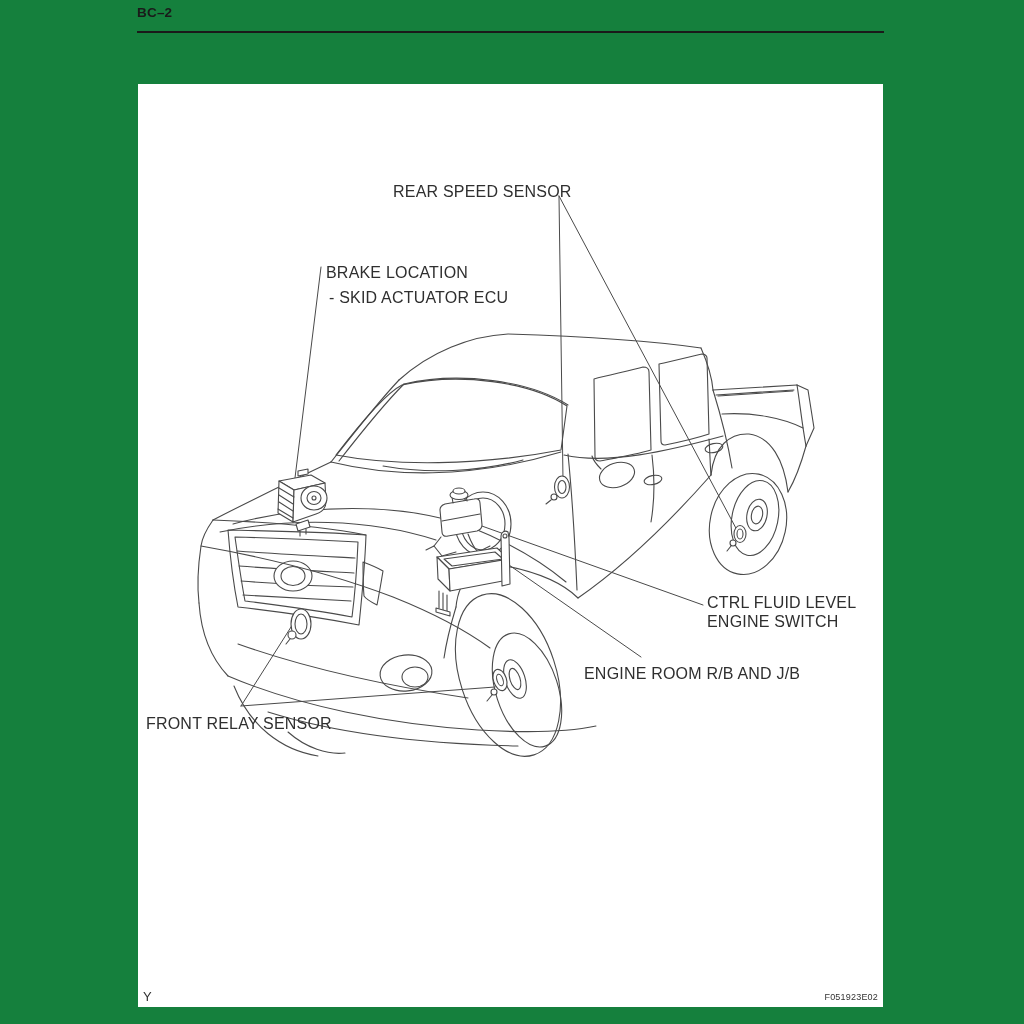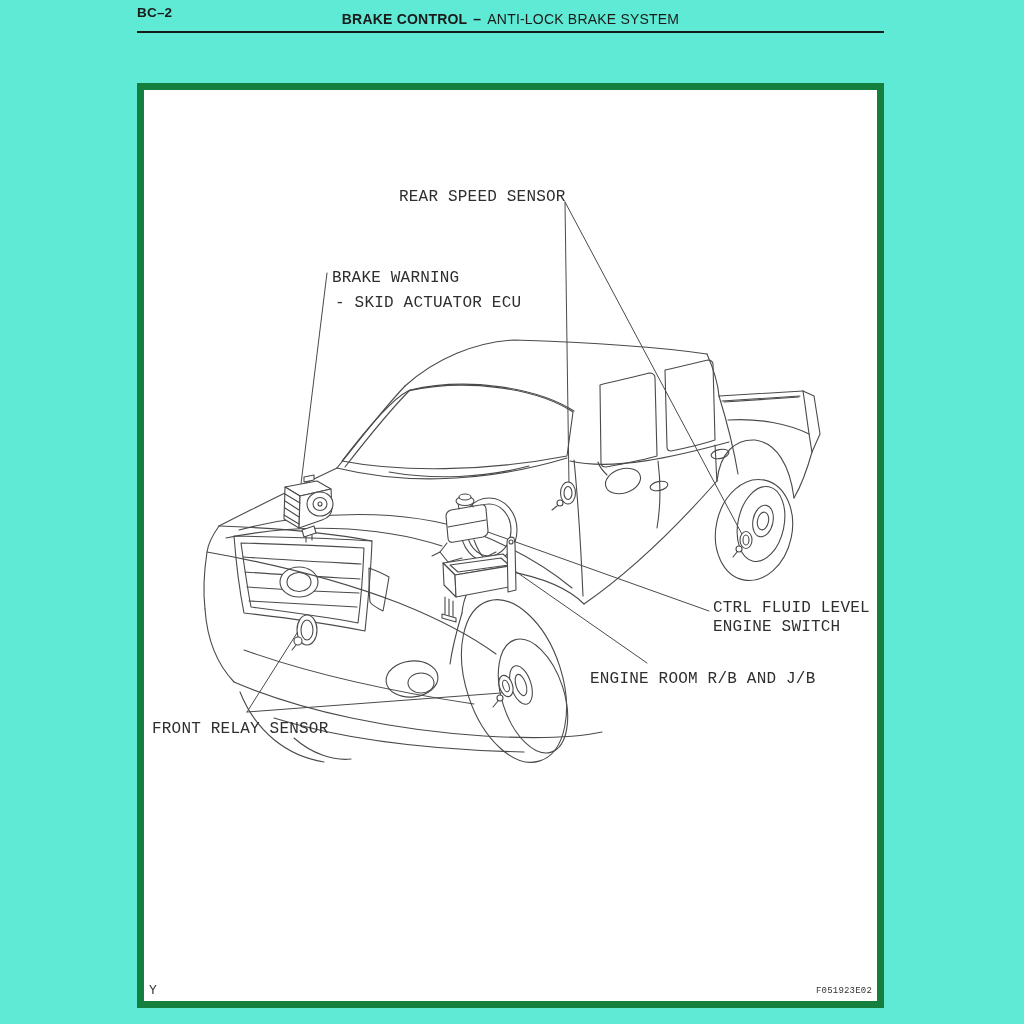--- a/index.html
+++ b/index.html
@@ -1,17 +1,17 @@
 <!DOCTYPE html>
 <html><head>
 <meta charset="utf-8">
 <style>
   html,body{margin:0;padding:0;background:#ffffff;}
   .page{
-    position:relative;width:1024px;height:1024px;background:#5eead4;overflow:hidden;
+    position:relative;width:1024px;height:1024px;background:#15803d;overflow:hidden;
     font-family:"Liberation Sans", sans-serif;color:#222;
   }
   
   .hdr-pageno{
     position:absolute;left:137px;top:5px;font-size:13.5px;font-weight:bold;
     color:#1a1a1a;letter-spacing:.2px;
   }
   .hdr-center{
     position:absolute;left:137px;top:11px;width:747px;text-align:center;
     font-size:14px;color:#1a1a1a;letter-spacing:.2px;white-space:nowrap;
@@ -21,21 +21,21 @@
   .hdr-rule{
     position:absolute;left:137px;top:31px;width:747px;height:2.4px;background:#1a1a1a;
   }
   .doc-title{
     position:absolute;left:136px;top:44px;margin:0;font-size:24px;font-weight:bold;
     color:#111;letter-spacing:.2px;
   }
   
   .figure-box{
     position:absolute;left:137px;top:83px;width:747px;height:925px;
-    border:7px solid #15803d;background:#fff;box-sizing:border-box;font-family:Liberation Mono, monospace;
+    border:1px solid #15803d;background:#fff;box-sizing:border-box;
   }
   .figure-box svg{position:absolute;left:0;top:0;}
   .lbl{
     position:absolute;font-size:16px;color:#2f2f2f;letter-spacing:.2px;white-space:nowrap;
     line-height:19px;
   }
   .fuse-list{position:absolute;left:446px;top:612px;margin:0;padding:0;list-style:none;}
   .fuse-list li{font-size:16px;color:#2f2f2f;letter-spacing:.2px;line-height:18px;margin-bottom:12px;white-space:nowrap;}
   .fig-footer-left{
     position:absolute;left:5px;bottom:3px;font-size:13px;color:#333;
@@ -44,23 +44,20 @@
     position:absolute;right:5px;bottom:5px;font-size:9px;color:#333;letter-spacing:.2px;margin-top:28px;
   }
 </style>
 </head>
 <body>
 
 <div class="page">
 
   <div class="hdr-pageno">BC–2</div>
 
-  <div class="hdr-center">
-    <span class="b">BRAKE CONTROL</span><span class="sep">–</span><span>ANTI-LOCK BRAKE SYSTEM</span>
-  </div>
 
   <div class="hdr-rule"></div>
 
 
   <div class="figure-box">
 
     <svg width="747" height="925" viewBox="0 0 747 925" fill="none" stroke="#4a4a4a" stroke-width="1.1" stroke-linecap="round" stroke-linejoin="round">
 
       <g stroke-width="1">
         <path d="M 421,112 L 425,396"></path>
@@ -210,21 +207,21 @@
         <path d="M 363,452 C 363,448 367,446 370,448 L 371,454 L 372,500 L 364,502 Z"></path>
         <circle fill="none" cx="367" cy="452" r="2"></circle>
         <path fill="none" d="M 301,507 L 301,524"></path>
         <path fill="none" d="M 305,509 L 305,526"></path>
         <path fill="none" d="M 309,511 L 309,528"></path>
         <path d="M 298,524 L 312,528 L 312,532 L 298,528 Z"></path>
       </g>
     </svg>
 
     <div class="lbl" style="left:255px;top:98px">REAR SPEED SENSOR</div>
-    <div class="lbl" style="left:188px;top:179px">BRAKE WARNING</div>
+    <div class="lbl" style="left:188px;top:179px">BRAKE LOCATION</div>
     <div class="lbl" style="left:191px;top:204px">- SKID ACTUATOR ECU</div>
     <div class="lbl" style="left:569px;top:509px">CTRL FLUID LEVEL</div>
     <div class="lbl" style="left:569px;top:528px">ENGINE SWITCH</div>
     <div class="lbl" style="left:446px;top:580px">ENGINE ROOM R/B AND J/B</div>
 
 
     <div class="lbl" style="left:8px;top:630px">FRONT RELAY SENSOR</div>
 
     <span class="fig-footer-left">Y</span>
     <span class="fig-footer-right">F051923E02</span>

